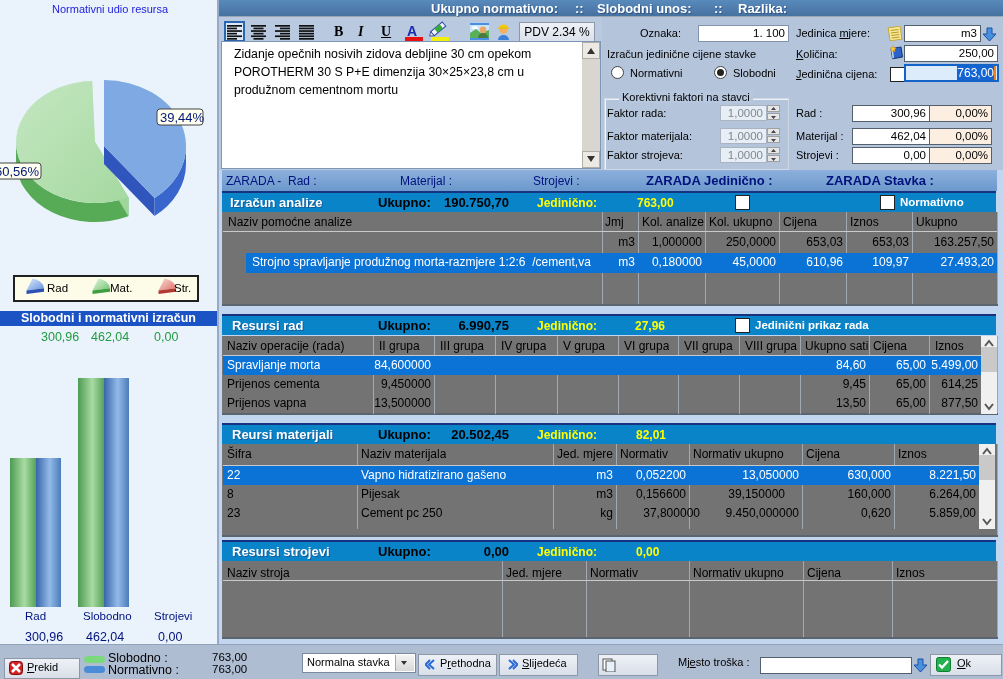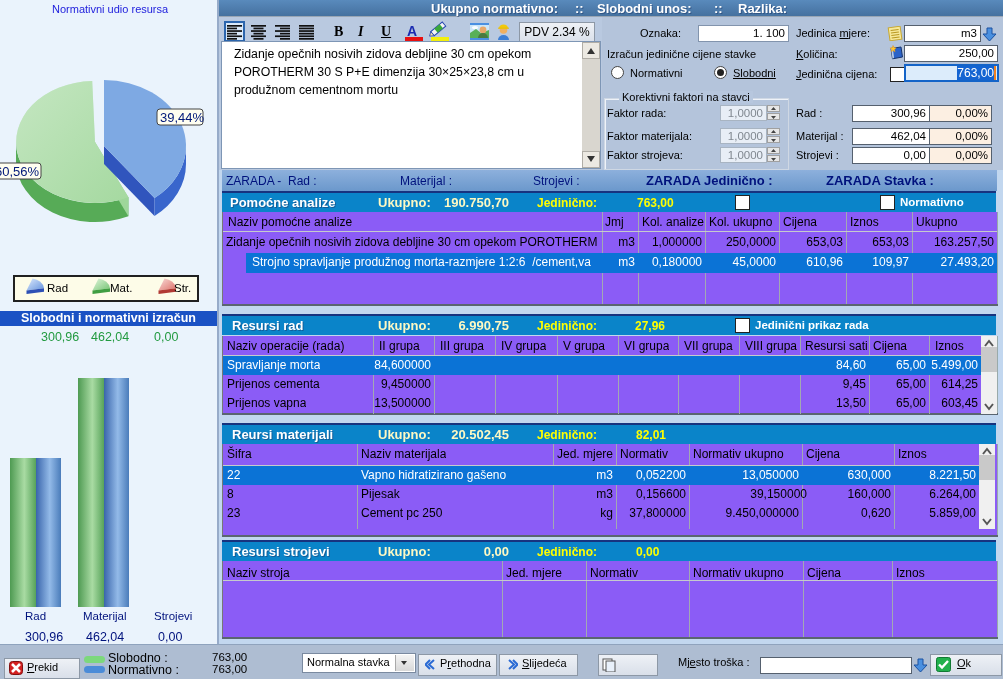--- a/index.html
+++ b/index.html
@@ -7,23 +7,23 @@
   font-family:"Liberation Sans",sans-serif;font-size:11px;background:#c2d7ef;}
 .abs{position:absolute;}
 .lbl{position:absolute;white-space:nowrap;color:#000;}
 .navy{color:#00127d;}
 .inp{position:absolute;background:#fff;border:1px solid #8294ad;text-align:right;
   padding-right:3px;line-height:15px;color:#000;font-size:11.5px;}
 .vline{position:absolute;width:1px;background:#a2a9b3;}
 .hdrbar{position:absolute;left:222px;width:774px;height:19px;background:#0a84c9;border-top:2px solid #17337f;}
 .wbold{color:#fff;font-weight:bold;font-size:13px;text-shadow:1px 1px 0 rgba(30,60,110,0.55);}
 .wsmall{color:#fff;font-weight:bold;font-size:11.5px;}
-.cyan{color:#fef9c3;font-weight:bold;font-size:13px;}
+.cyan{color:#000000;font-weight:bold;font-size:13px;}
 .yell{color:#ffff00;font-weight:bold;font-size:12px;}
-.tbl{position:absolute;left:222px;width:774px;background:#8b5cf6;
+.tbl{position:absolute;left:222px;width:774px;background:#737373;
   border-left:1px solid #777;border-right:1px solid #9aa;box-shadow:0 2px 0 #5a6570;}
 .cell{position:absolute;white-space:nowrap;overflow:hidden;color:#000;line-height:19px;font-size:12px;}
 .selrow .cell{color:#fff;}
 .r{text-align:right;}
 .chk{position:absolute;width:13px;height:13px;background:#fff;border:1px solid #222;}
 .btn{position:absolute;background:linear-gradient(#eef1f6,#d9dfe9);border:1px solid #8d98a6;color:#000;}
 .spinbtn{position:absolute;width:13px;height:16px;}
 .spinbtn:before{content:"";position:absolute;left:0;top:0;width:13px;height:7px;background:#e6e6e6 ;border:1px solid #a0a0a0;box-sizing:border-box;}
 .spinbtn:after{content:"";position:absolute;left:0;top:8px;width:13px;height:7px;background:#e6e6e6;border:1px solid #a0a0a0;box-sizing:border-box;}
 .dn{position:absolute;width:0;height:0;border-left:3px solid transparent;border-right:3px solid transparent;border-top:4px solid #333;}
@@ -90,21 +90,21 @@
     <span style="position:absolute;left:41px;">300,96</span>
     <span style="position:absolute;left:91px;">462,04</span>
     <span style="position:absolute;left:154px;">0,00</span>
   </div>
 
   <div class="abs" style="left:10px;top:458px;width:26px;height:149px;background:linear-gradient(90deg,#4e9a52,#a9dba3 55%,#57a35a);"></div>
   <div class="abs" style="left:36px;top:458px;width:25px;height:149px;background:linear-gradient(90deg,#3965ab,#93bae8 55%,#4a7cba);"></div>
   <div class="abs" style="left:78px;top:378px;width:26px;height:229px;background:linear-gradient(90deg,#4e9a52,#a9dba3 55%,#57a35a);"></div>
   <div class="abs" style="left:104px;top:378px;width:25px;height:229px;background:linear-gradient(90deg,#3965ab,#93bae8 55%,#4a7cba);"></div>
   <div class="lbl navy" style="left:25px;top:610px;font-size:11.5px;">Rad</div>
-  <div class="lbl navy" style="left:83px;top:610px;font-size:11.5px;">Materijal</div>
+  <div class="lbl navy" style="left:83px;top:610px;font-size:11.5px;">Slobodno</div>
   <div class="lbl navy" style="left:154px;top:610px;font-size:11.5px;">Strojevi</div>
   <div class="lbl navy" style="left:25px;top:630px;font-size:12.5px;">300,96</div>
   <div class="lbl navy" style="left:86px;top:630px;font-size:12.5px;">462,04</div>
   <div class="lbl navy" style="left:158px;top:630px;font-size:12.5px;">0,00</div>
 </div>
 
 <div class="abs" style="left:219px;top:0;width:784px;height:17px;background:linear-gradient(#598abc,#45719f);border-bottom:1px solid #9aa6b4;box-sizing:border-box;">
   <span class="lbl wbold" style="left:212px;top:1px;">Ukupno normativno:</span>
   <span class="lbl wbold" style="left:356px;top:1px;">::</span>
   <span class="lbl wbold" style="left:378px;top:1px;">Slobodni unos:</span>
@@ -216,21 +216,21 @@
   <svg class="abs" style="left:888px;top:45px;" width="16" height="15" viewBox="0 0 16 15">
     <path d="M3,3.5 L13,2 L14.5,12 L4.5,13.8 Z" fill="#2a62c8" stroke="#16336e" stroke-width="1"></path>
     <path d="M3,3.5 L4.5,13.8 L6,12.8 L4.8,3.1 Z" fill="#b8cce8"></path>
     <path d="M5,0.5 L6,2.6 L8.2,3 L6.6,4.6 L7.1,6.8 L5.2,5.6 L3.2,6.6 L3.8,4.5 L2.2,2.9 L4.3,2.7 Z" fill="#ffc830" stroke="#e09010" stroke-width="0.5"></path>
   </svg>
   <div class="inp" style="left:904px;top:45px;width:94px;height:17px;box-sizing:border-box;border-color:#55606e;">250,00</div>
   <span class="abs" style="left:611px;top:66px;width:11px;height:11px;border-radius:50%;background:#fff;border:1px solid #444;"></span>
   <span class="lbl" style="left:630px;top:67px;">Normativni</span>
   <span class="abs" style="left:714px;top:66px;width:11px;height:11px;border-radius:50%;background:#fff;border:1px solid #444;"></span>
   <span class="abs" style="left:717px;top:69px;width:7px;height:7px;border-radius:50%;background:#222;"></span>
-  <span class="lbl" style="left:733px;top:67px;text-decoration:underline;">Slobodni</span>
+  <span class="lbl" style="left:733px;top:67px;">Slobodni</span>
   <span class="lbl" style="left:796px;top:68px;"><u>J</u>edinična cijena:</span>
   <div class="chk" style="left:890px;top:67px;"></div>
   <div class="abs" style="left:904px;top:64px;width:95px;height:18px;background:#dcecfb;border:2px solid #1464c8;box-sizing:border-box;">
     <span class="abs" style="right:3px;top:0px;background:#1464d2;color:#fff;line-height:14px;font-size:12px;">763,00</span>
     <span class="abs" style="right:1px;top:0;width:2px;height:14px;background:#f08020;"></span>
   </div>
 
   <div class="abs" style="left:604px;top:98px;width:183px;height:70px;border:1px solid #cfd8e4;box-shadow:1px 1px 0 #eef2f8 inset;"></div>
   <span class="lbl" style="left:619px;top:91px;background:#b7c7de;padding:0 3px;">Korektivni faktori na stavci</span>
   <span class="lbl" style="left:607px;top:107px;">Faktor rada:</span>
@@ -264,21 +264,21 @@
 
 <div class="abs" style="left:222px;top:170px;width:775px;height:21px;background:linear-gradient(#8db0dc,#6b98cc);">
   <span class="lbl navy" style="left:4px;top:4px;font-size:12px;">ZARADA -&nbsp; Rad :</span>
   <span class="lbl navy" style="left:178px;top:4px;font-size:12px;">Materijal :</span>
   <span class="lbl navy" style="left:311px;top:4px;font-size:12px;">Strojevi :</span>
   <span class="lbl navy" style="left:424px;top:3px;font-weight:bold;font-size:13px;">ZARADA Jedinično :</span>
   <span class="lbl navy" style="left:604px;top:3px;font-weight:bold;font-size:13px;">ZARADA Stavka :</span>
 </div>
 
 <div class="hdrbar" style="top:191px;">
-  <span class="lbl wbold" style="left:8px;top:2px;">Pomoćne analize</span>
+  <span class="lbl wbold" style="left:8px;top:2px;">Izračun analize</span>
   <span class="cyan lbl" style="left:156px;top:2px;">Ukupno:</span>
   <span class="cyan lbl" style="right:487px;top:2px;">190.750,70</span>
   <span class="yell lbl" style="left:315px;top:3px;">Jedinično:</span>
   <span class="yell lbl" style="left:415px;top:3px;">763,00</span>
   <div class="chk" style="left:513px;top:2px;"></div>
   <span class="lbl wsmall" style="left:533px;top:3px;margin-top:48px;">Prikaz oznake</span>
   <div class="chk" style="left:658px;top:2px;"></div>
   <span class="lbl wsmall" style="left:678px;top:3px;">Normativno</span>
 </div>
 <div class="tbl" style="top:212px;height:92px;">
@@ -289,21 +289,20 @@
   <div class="vline" style="left:623px;top:0;height:92px;"></div>
   <div class="vline" style="left:689px;top:0;height:92px;"></div>
   <div class="abs" style="left:0;top:19px;width:774px;height:1px;background:#c6cacd;"></div>
   <div class="cell" style="left:5px;top:1px;">Naziv pomoćne analize</div>
   <div class="cell" style="left:382px;top:1px;">Jmj</div>
   <div class="cell" style="left:419px;top:1px;">Kol. analize</div>
   <div class="cell" style="left:486px;top:1px;">Kol. ukupno</div>
   <div class="cell" style="left:560px;top:1px;">Cijena</div>
   <div class="cell" style="left:627px;top:1px;">Iznos</div>
   <div class="cell" style="left:693px;top:1px;">Ukupno</div>
-  <div class="cell" style="left:3px;top:21px;width:375px;">Zidanje opečnih nosivih zidova debljine 30 cm opekom POROTHERM</div>
   <div class="cell r" style="left:379px;top:21px;width:33px;">m3</div>
   <div class="cell r" style="left:415px;top:21px;width:64px;">1,000000</div>
   <div class="cell r" style="left:482px;top:21px;width:71px;">250,0000</div>
   <div class="cell r" style="left:556px;top:21px;width:64px;">653,03</div>
   <div class="cell r" style="left:623px;top:21px;width:63px;">653,03</div>
   <div class="cell r" style="left:689px;top:21px;width:82px;">163.257,50</div>
   <div class="abs selrow" style="left:23px;top:41px;width:751px;height:20px;background:#0b73d6;color:#fff;">
     <div class="cell" style="left:6px;top:0;width:350px;">Strojno spravljanje produžnog morta-razmjere 1:2:6&nbsp; /cement,va</div>
     <div class="cell r" style="left:356px;top:0;width:33px;">m3</div>
     <div class="cell r" style="left:392px;top:0;width:64px;">0,180000</div>
@@ -336,40 +335,40 @@
   <div class="vline" style="left:706px;top:0;height:78px;"></div>
   <div class="abs" style="left:0;top:19px;width:758px;height:1px;background:#c6cacd;"></div>
   <div class="cell" style="left:4px;top:1px;">Naziv operacije (rada)</div>
   <div class="cell" style="left:156px;top:1px;">II grupa</div>
   <div class="cell" style="left:217px;top:1px;">III grupa</div>
   <div class="cell" style="left:278px;top:1px;">IV grupa</div>
   <div class="cell" style="left:340px;top:1px;">V grupa</div>
   <div class="cell" style="left:401px;top:1px;">VI grupa</div>
   <div class="cell" style="left:461px;top:1px;">VII grupa</div>
   <div class="cell" style="left:522px;top:1px;">VIII grupa</div>
-  <div class="cell" style="left:582px;top:1px;">Resursi sati</div>
+  <div class="cell" style="left:582px;top:1px;">Ukupno sati</div>
   <div class="cell" style="left:650px;top:1px;">Cijena</div>
   <div class="cell" style="left:712px;top:1px;">Iznos</div>
   <div class="abs selrow" style="left:0;top:20px;width:758px;height:19px;background:#0b73d6;color:#fff;">
     <div class="cell" style="left:4px;top:0;">Spravljanje morta</div>
     <div class="cell r" style="left:151px;top:0;width:57px;direction:rtl;">84,600000</div>
     <div class="cell r" style="left:577px;top:0;width:66px;">84,60</div>
     <div class="cell r" style="left:646px;top:0;width:57px;">65,00</div>
     <div class="cell r" style="left:706px;top:0;width:49px;direction:rtl;">5.499,00</div>
   </div>
   <div class="cell" style="left:4px;top:39px;">Prijenos cementa</div>
   <div class="cell r" style="left:150px;top:39px;width:58px;">9,450000</div>
   <div class="cell r" style="left:577px;top:39px;width:66px;">9,45</div>
   <div class="cell r" style="left:646px;top:39px;width:57px;">65,00</div>
   <div class="cell r" style="left:706px;top:39px;width:49px;">614,25</div>
   <div class="cell" style="left:4px;top:58px;">Prijenos vapna</div>
   <div class="cell r" style="left:150px;top:58px;width:58px;">13,500000</div>
   <div class="cell r" style="left:577px;top:58px;width:66px;">13,50</div>
   <div class="cell r" style="left:646px;top:58px;width:57px;">65,00</div>
-  <div class="cell r" style="left:706px;top:58px;width:49px;">603,45</div>
+  <div class="cell r" style="left:706px;top:58px;width:49px;">877,50</div>
   <div class="abs" style="left:758px;top:0;width:16px;height:78px;background:#f0f0f0;">
     <svg class="abs" style="left:3px;top:3px;" width="10" height="9">
         <path d="M1,7 L5,2 L9,7" stroke="#555" stroke-width="2" fill="none"></path>
       </svg>
     <div class="abs" style="left:0;top:11px;width:16px;height:25px;background:#c9c9c9;"></div>
     <svg class="abs" style="left:3px;top:66px;" width="10" height="9">
         <path d="M1,2 L5,7 L9,2" stroke="#555" stroke-width="2" fill="none"></path>
       </svg>
   </div>
 </div>
@@ -402,27 +401,27 @@
     <div class="cell r" style="left:330px;top:0;width:60px;">m3</div>
     <div class="cell r" style="left:393px;top:0;width:70px;">0,052200</div>
     <div class="cell r" style="left:466px;top:0;width:110px;">13,050000</div>
     <div class="cell r" style="left:579px;top:0;width:89px;">630,000</div>
     <div class="cell r" style="left:671px;top:0;width:82px;">8.221,50</div>
   </div>
   <div class="cell" style="left:4px;top:41px;">8</div>
   <div class="cell" style="left:138px;top:41px;">Pijesak</div>
   <div class="cell r" style="left:330px;top:41px;width:60px;">m3</div>
   <div class="cell r" style="left:393px;top:41px;width:70px;">0,156600</div>
-  <div class="cell r" style="left:474px;top:41px;width:110px;text-align:right;">39,150000</div>
+  <div class="cell r" style="left:452px;top:41px;width:110px;text-align:right;">39,150000</div>
   <div class="cell r" style="left:579px;top:41px;width:89px;">160,000</div>
   <div class="cell r" style="left:671px;top:41px;width:82px;">6.264,00</div>
   <div class="cell" style="left:4px;top:60px;">23</div>
   <div class="cell" style="left:138px;top:60px;">Cement pc 250</div>
   <div class="cell r" style="left:330px;top:60px;width:60px;">kg</div>
-  <div class="cell r" style="left:393px;top:60px;width:70px;">37,800000</div>
+  <div class="cell r" style="left:393px;top:60px;width:70px;padding-left:14px;">37,800000</div>
   <div class="cell r" style="left:466px;top:60px;width:110px;">9.450,000000</div>
   <div class="cell r" style="left:579px;top:60px;width:89px;">0,620</div>
   <div class="cell r" style="left:671px;top:60px;width:82px;">5.859,00</div>
   <div class="abs" style="left:756px;top:0;width:16px;height:85px;background:#f0f0f0;">
     <svg class="abs" style="left:3px;top:3px;" width="10" height="9">
         <path d="M1,7 L5,2 L9,7" stroke="#555" stroke-width="2" fill="none"></path>
       </svg>
     <div class="abs" style="left:0;top:11px;width:16px;height:25px;background:#c9c9c9;"></div>
     <svg class="abs" style="left:3px;top:73px;" width="10" height="9">
         <path d="M1,2 L5,7 L9,2" stroke="#555" stroke-width="2" fill="none"></path>

